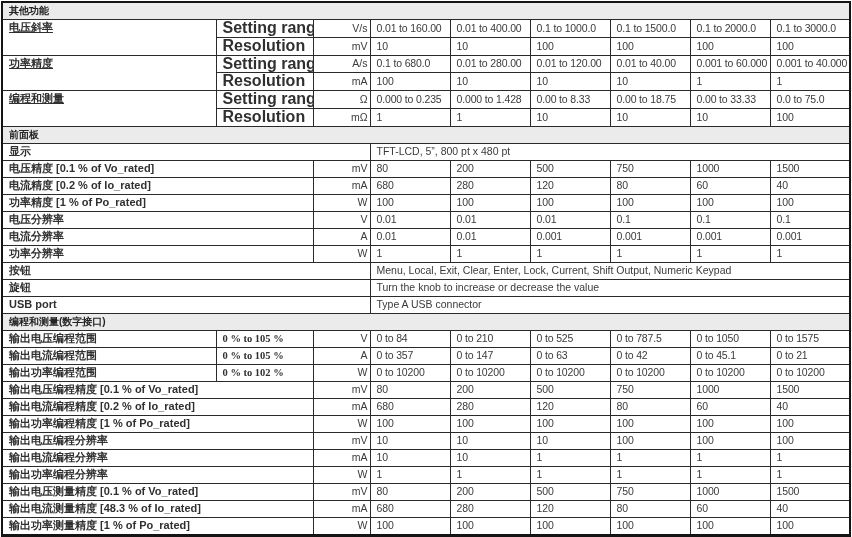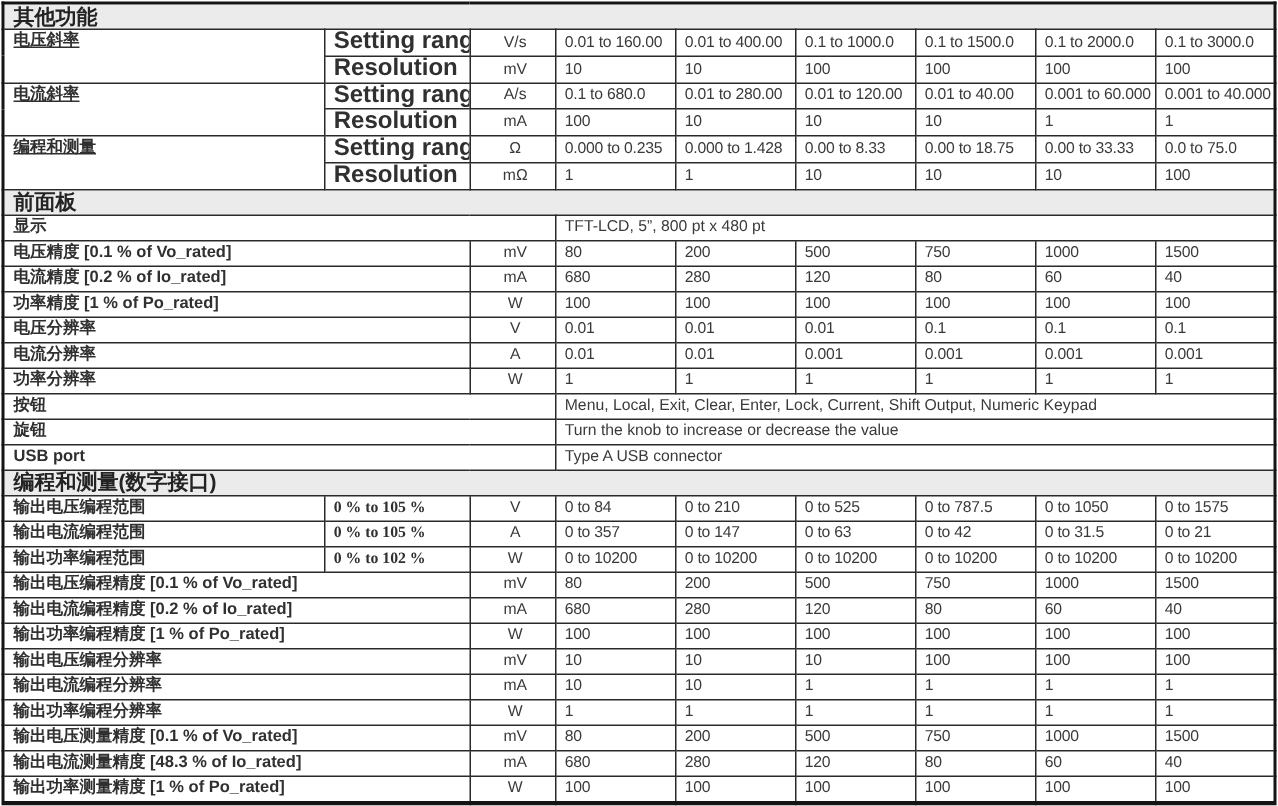--- a/index.html
+++ b/index.html
@@ -14,29 +14,29 @@
   table.spec td{
     border:1px solid #2a2a2a;
     padding:0 2px 0 6px;
     vertical-align:middle;
     white-space:nowrap;overflow:hidden;
     line-height:1.05;
     height:16px;
   }
   td.section-header{
     background:#ebebeb;
-    font-weight:bold;font-size:14px;color:#232323;
+    font-weight:bold;font-size:10px;color:#232323;
     border-top:2px solid #141414;
     padding-left:8px;
   }
   td.label{font-weight:bold;font-size:11px;color:#303030;}
   td.label[rowspan]{vertical-align:top;padding-top:2px;text-decoration:underline;}
   td.sublabel{font-weight:bold;font-size:16px;color:#303030;}
   td.percent{font-weight:bold;font-size:10.5px;color:#303030;font-family:Liberation Serif, serif;}
-  td.unit{text-align:center;padding:0 1px;}
+  td.unit{text-align:right;padding:0 1px;}
   td.value{padding:0 1px 0 5px;letter-spacing:-0.15px;}
   td.span{padding:0 2px 0 5px;}
 </style>
 </head>
 <body>
 
 <div class="sheet">
   <table class="spec">
     <colgroup>
       <col style="width:214px">
@@ -68,21 +68,21 @@
           <td class="sublabel">Resolution</td>
           <td class="unit">mV</td>
           <td class="value">10</td>
           <td class="value">10</td>
           <td class="value">100</td>
           <td class="value">100</td>
           <td class="value">100</td>
           <td class="value">100</td>
         </tr>
         <tr>
-          <td rowspan="2" class="label">电流斜率</td>
+          <td rowspan="2" class="label">功率精度</td>
           <td class="sublabel">Setting range</td>
           <td class="unit">A/s</td>
           <td class="value">0.1 to 680.0</td>
           <td class="value">0.01 to 280.00</td>
           <td class="value">0.01 to 120.00</td>
           <td class="value">0.01 to 40.00</td>
           <td class="value">0.001 to 60.000</td>
           <td class="value">0.001 to 40.000</td>
         </tr>
         <tr>
@@ -210,21 +210,21 @@
           <td class="value">0 to 1575</td>
         </tr>
         <tr>
           <td class="label">输出电流编程范围</td>
           <td class="percent">0 % to 105 %</td>
           <td class="unit">A</td>
           <td class="value">0 to 357</td>
           <td class="value">0 to 147</td>
           <td class="value">0 to 63</td>
           <td class="value">0 to 42</td>
-          <td class="value">0 to 31.5</td>
+          <td class="value">0 to 45.1</td>
           <td class="value">0 to 21</td>
         </tr>
         <tr>
           <td class="label">输出功率编程范围</td>
           <td class="percent">0 % to 102 %</td>
           <td class="unit">W</td>
           <td class="value">0 to 10200</td>
           <td class="value">0 to 10200</td>
           <td class="value">0 to 10200</td>
           <td class="value">0 to 10200</td>

